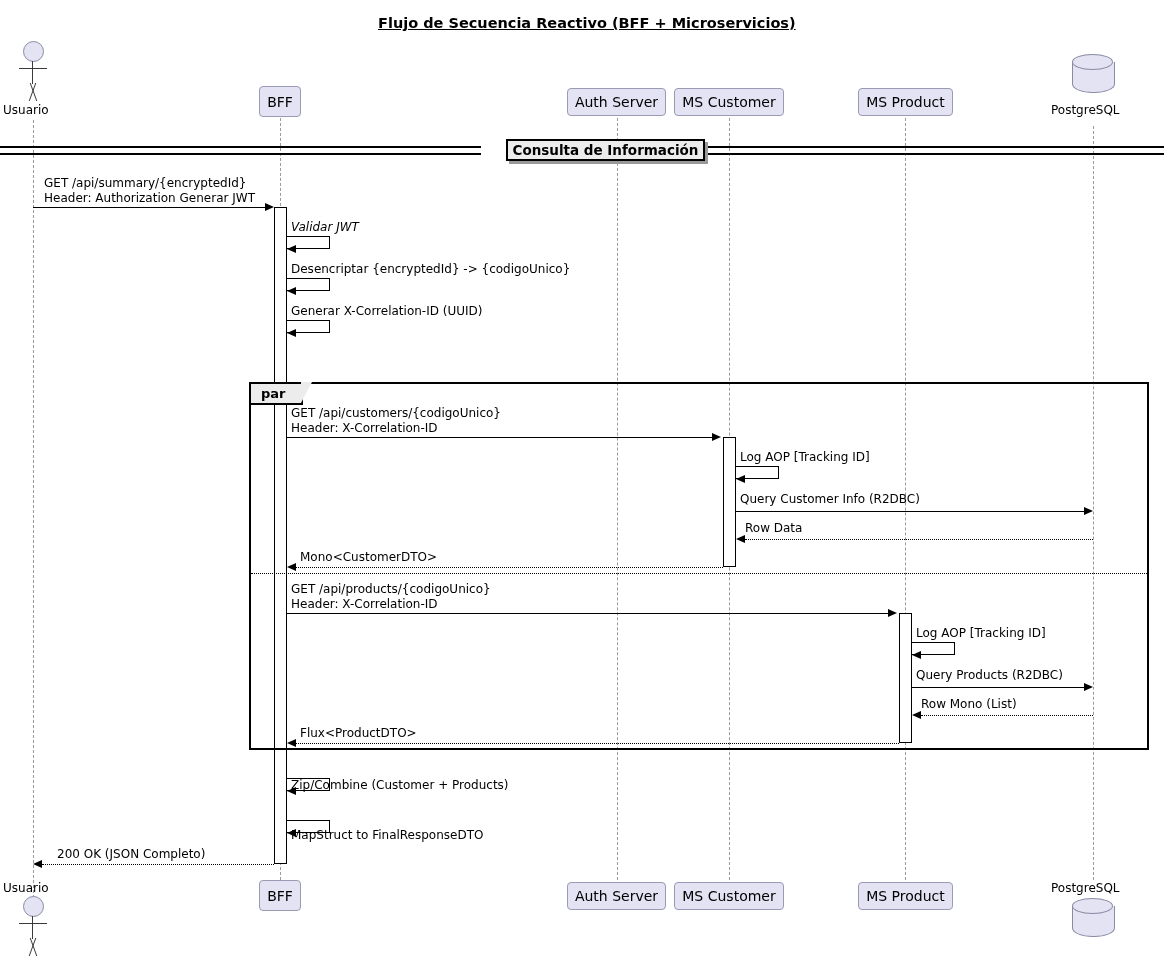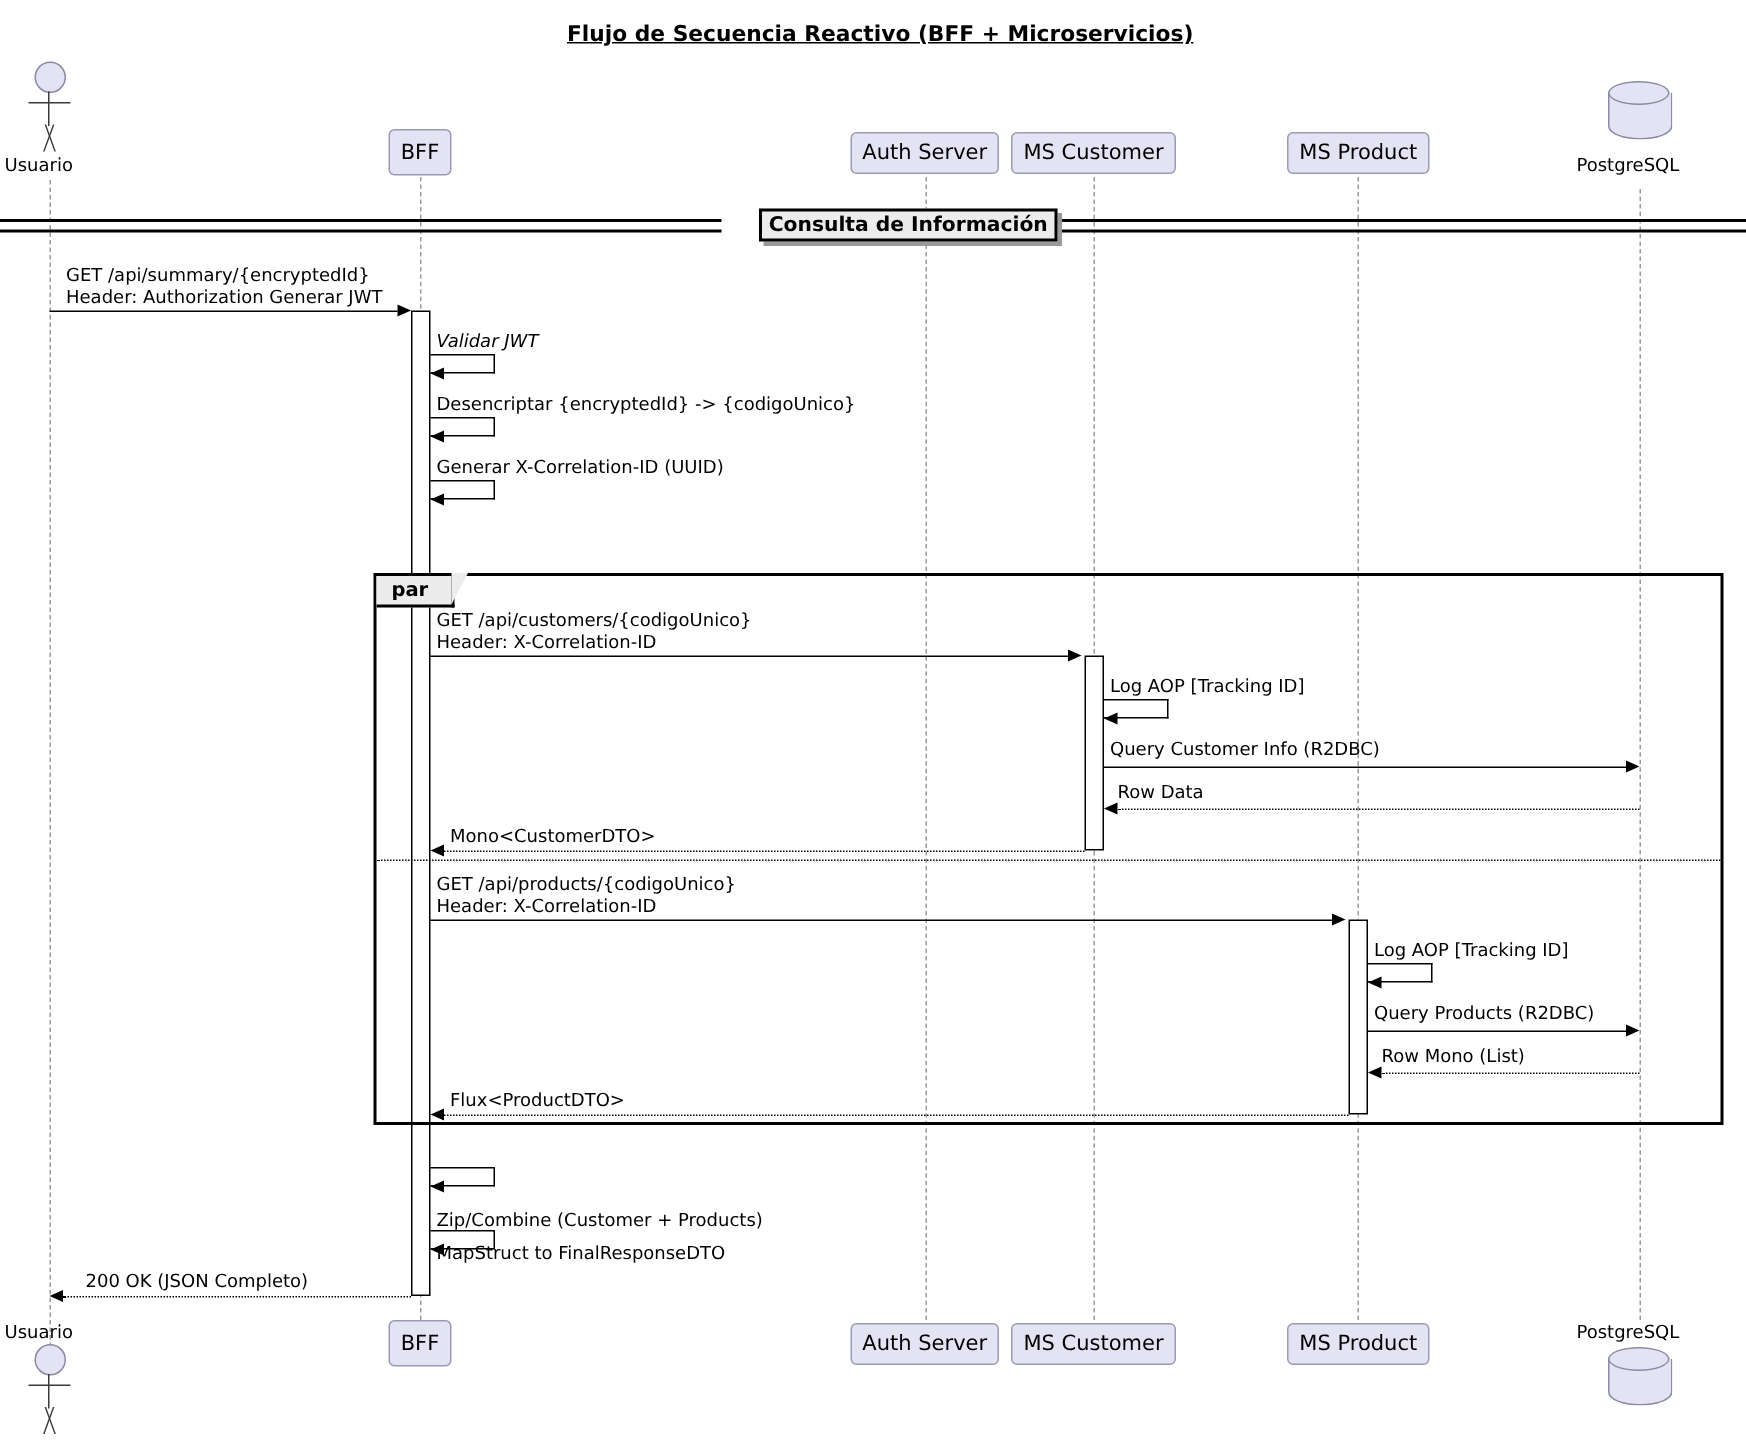--- a/index.html
+++ b/index.html
@@ -177,21 +177,21 @@
   <div class="ah ah-r" style="left:1084px;top:683px;"></div>
 
   <div class="txt" style="left:921px;top:697px;">Row Mono (List)</div>
   <div class="mline dashed" style="left:921px;top:715px;width:172px;"></div>
   <div class="ah ah-l" style="left:912px;top:711px;"></div>
 
   <div class="txt" style="left:300px;top:726px;">Flux&lt;ProductDTO&gt;</div>
   <div class="mline dashed" style="left:296px;top:743px;width:603px;"></div>
   <div class="ah ah-l" style="left:287px;top:739px;"></div>
 
-  <div class="txt" style="left:291px;top:806px;">Zip/Combine (Customer + Products)</div>
+  <div class="txt" style="left:291px;top:778px;">Zip/Combine (Customer + Products)</div>
   <div class="selfloop" style="left:287px;top:778px;width:43px;height:13px;"></div>
   <div class="ah ah-l" style="left:287px;top:787px;"></div>
 
   <div class="txt" style="left:291px;top:804px;margin-top:24px;">MapStruct to FinalResponseDTO</div>
   <div class="selfloop" style="left:287px;top:820px;width:43px;height:13px;"></div>
   <div class="ah ah-l" style="left:287px;top:829px;"></div>
 
   <div class="txt" style="left:57px;top:847px;">200 OK (JSON Completo)</div>
   <div class="mline dashed" style="left:42px;top:864px;width:232px;"></div>
   <div class="ah ah-l" style="left:33px;top:860px;"></div>

